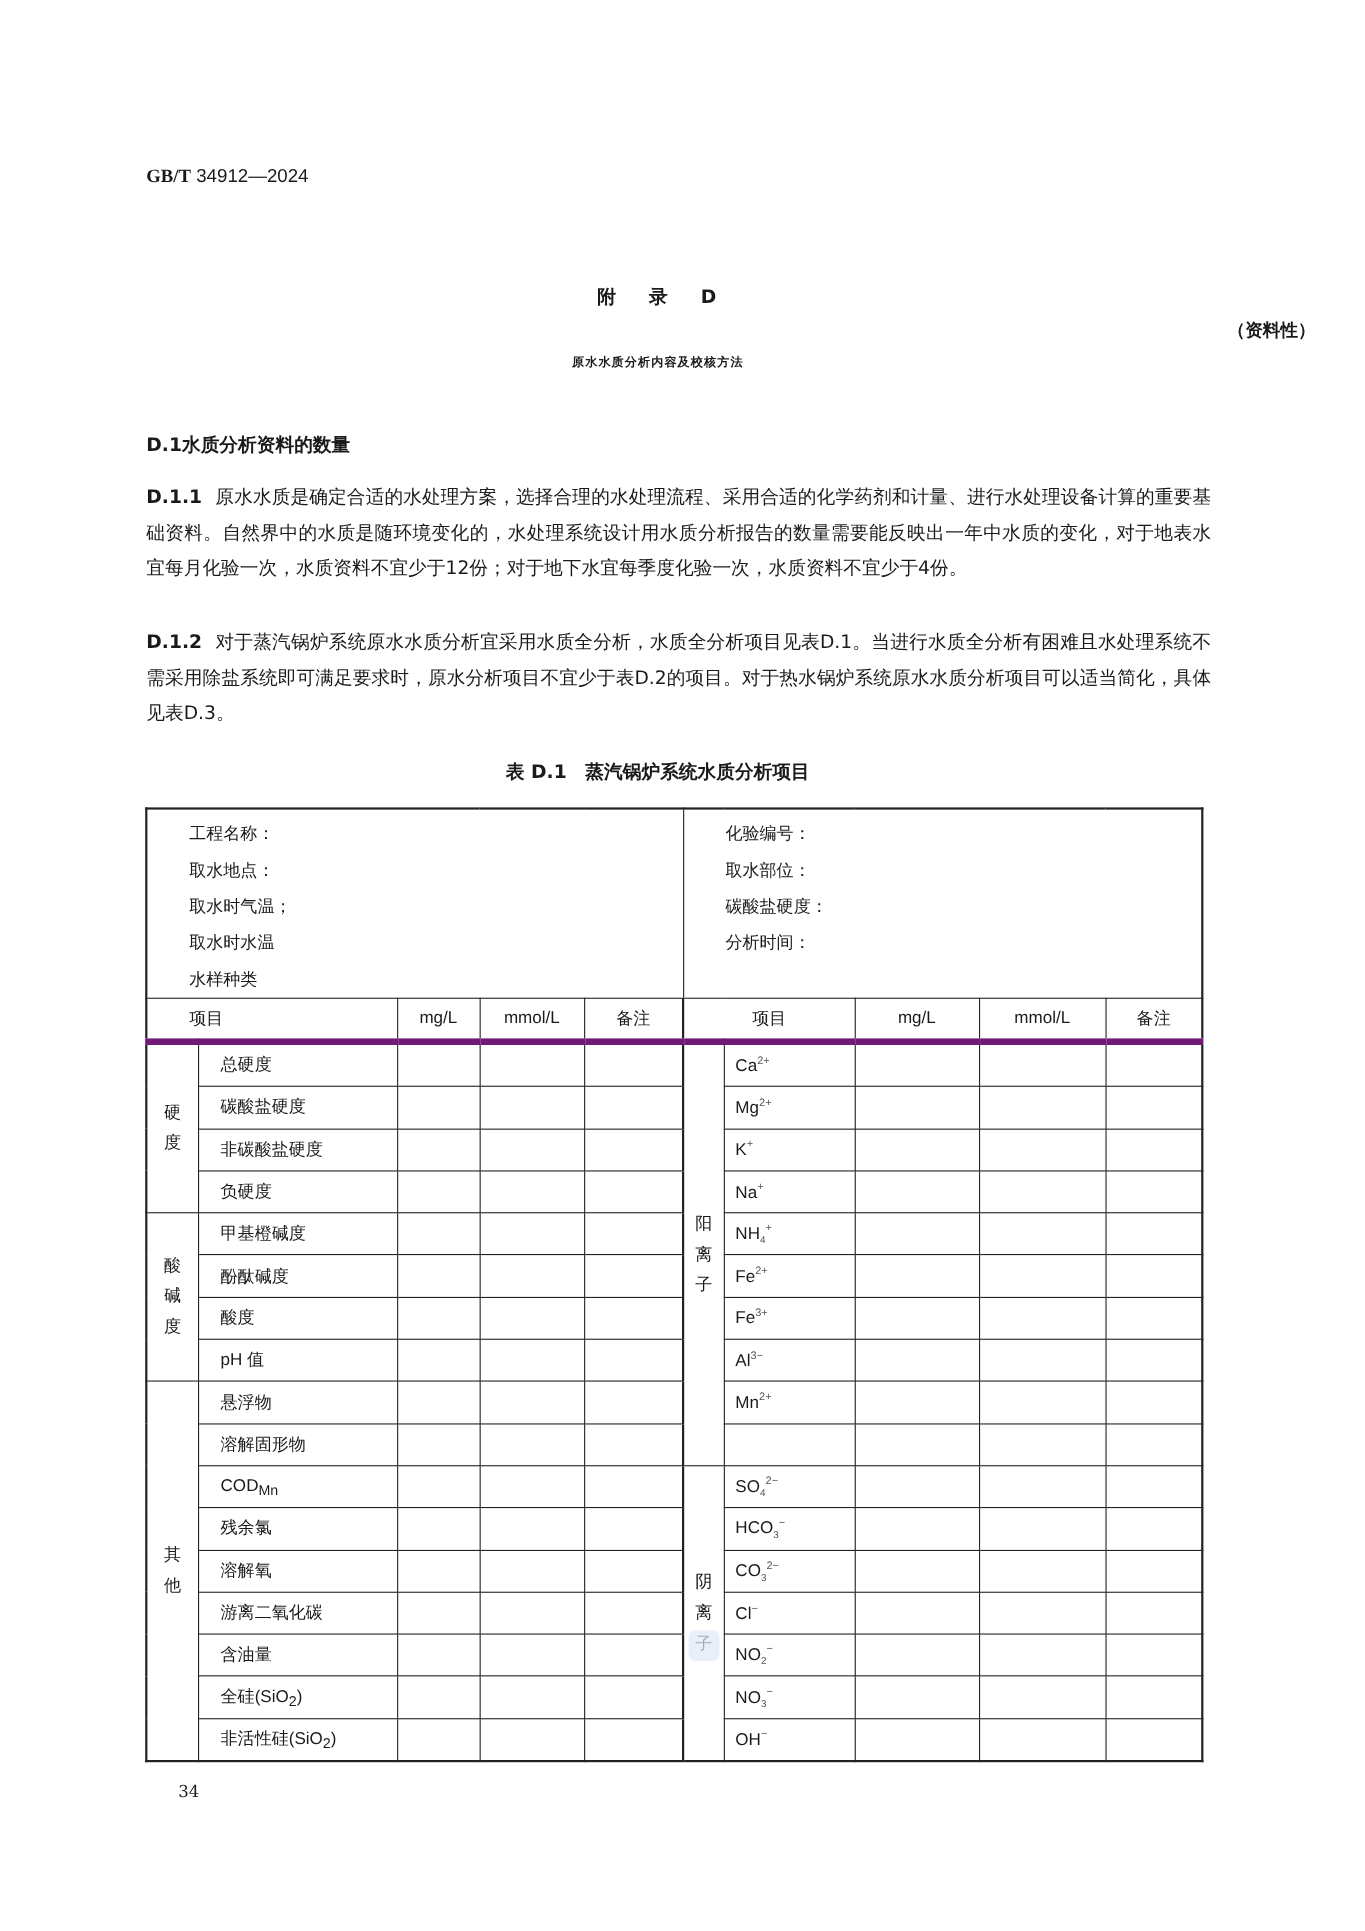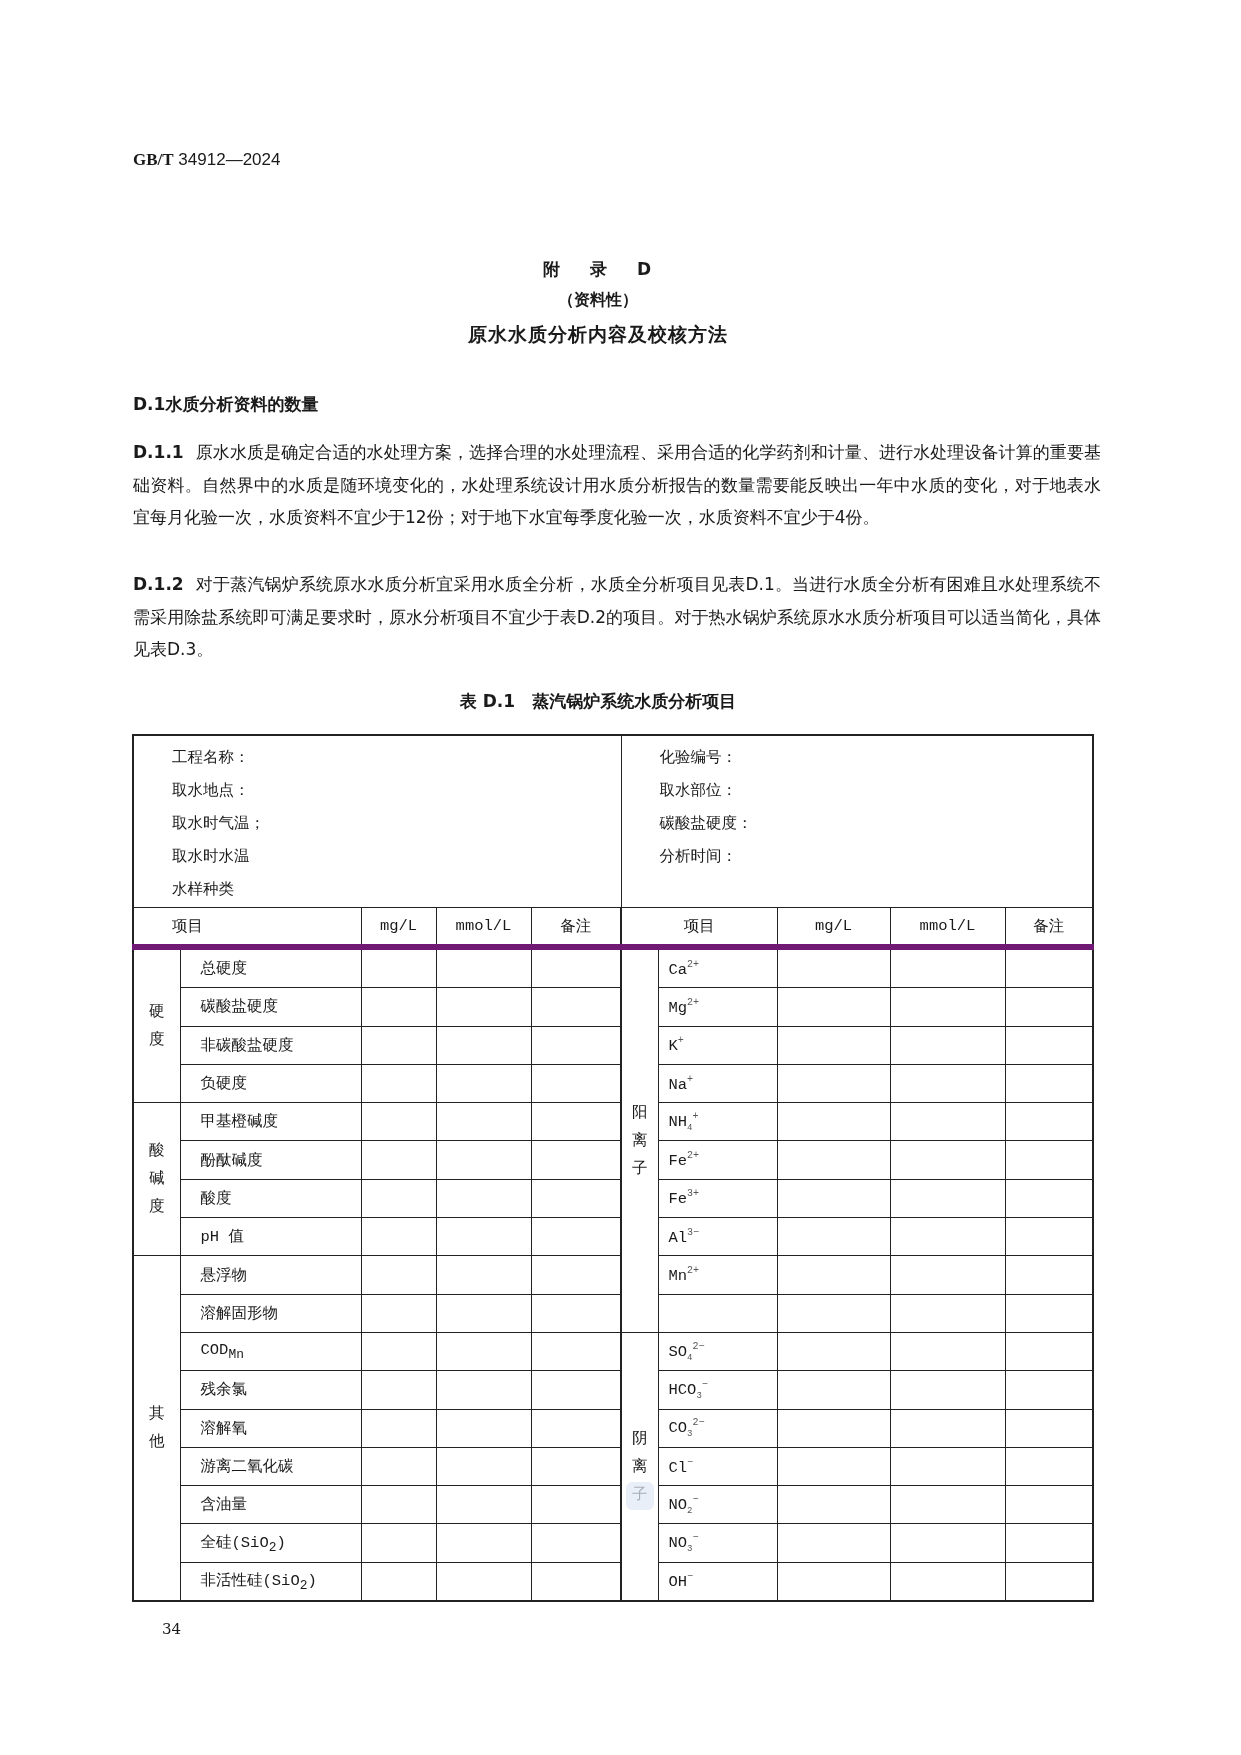--- a/index.html
+++ b/index.html
@@ -3,31 +3,31 @@
 <meta charset="utf-8">
 <style>
   html, body { margin:0; padding:0; background:#fff; }
   body { width:1241px; height:1755px; position:relative; overflow:hidden;
          font-family:"DejaVu Serif","Liberation Serif",serif; color:#1a1a1a; }
   .std { position:absolute; left:133px; top:150px; font-size:17px; font-family:"Liberation Sans",sans-serif; }
   .std b { font-family:"Liberation Serif",serif; font-weight:bold; }
   .center { position:absolute; left:0; width:1196px; text-align:center; font-family:"DejaVu Sans",sans-serif; font-weight:bold; }
   .appx { top:258px; font-size:17px; letter-spacing:2px; }
   .appx span { margin:0 14px; }
-  .nature { top:290px; font-size:16px; }
-  .apptitle { top:322px; font-size:19px; letter-spacing:1px; }
+  .nature { top:290px; font-size:16px;text-align:right; }
+  .apptitle { top:322px; font-size:11px; letter-spacing:1px; }
   .h1 { position:absolute; left:133px; top:393px; font-size:17px; font-family:"DejaVu Sans",sans-serif; font-weight:bold; }
   .h1 .num { }
   .para { position:absolute; left:133px; width:968px; font-size:17px; line-height:32.5px; font-family:"DejaVu Sans",sans-serif; text-align:justify; }
   .para .num { font-weight:bold; margin-right:12px; }
   .p1 { top:436px; }
   .p2 { top:568px; }
   .caption { top:690px; font-size:17px; }
   table { position:absolute; left:132px; top:734px; width:960px; border-collapse:collapse; table-layout:fixed;
-          font-family:Liberation Mono, monospace; font-size:15.5px; }
+          font-family:Liberation Sans, sans-serif; font-size:15.5px; }
   td { border:1px solid #222; padding:0; height:37.3px; vertical-align:middle; }
   .outer { border:2px solid #222; }
   .info { height:164px; vertical-align:top; padding:6px 0 0 38px; line-height:33px; border-right:1.5px solid #222; }
   .info2 { vertical-align:top; padding:6px 0 0 38px; line-height:33px; }
   .hdr td { text-align:center; height:36px; border-bottom:6px solid #701a75; }
   .hdr .lh { text-align:left; padding-left:38px; }
   .grp { text-align:center; line-height:28px; writing-mode:horizontal-tb; }
   .item { padding-left:20px; }
   .ion { padding-left:10px; }
   .ion sup { font-size:10px; color:#555; vertical-align:7px; }

